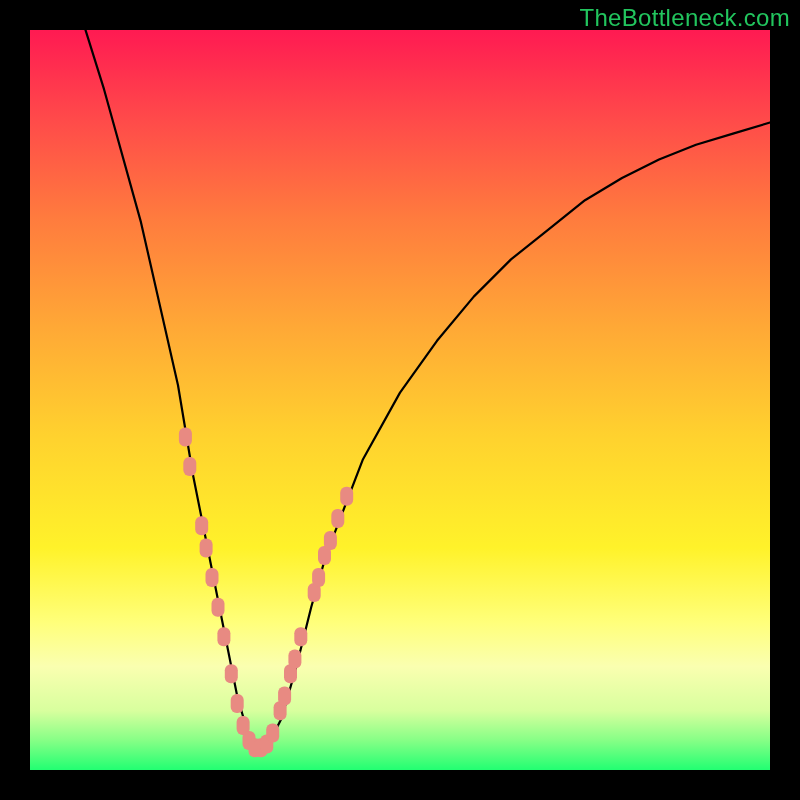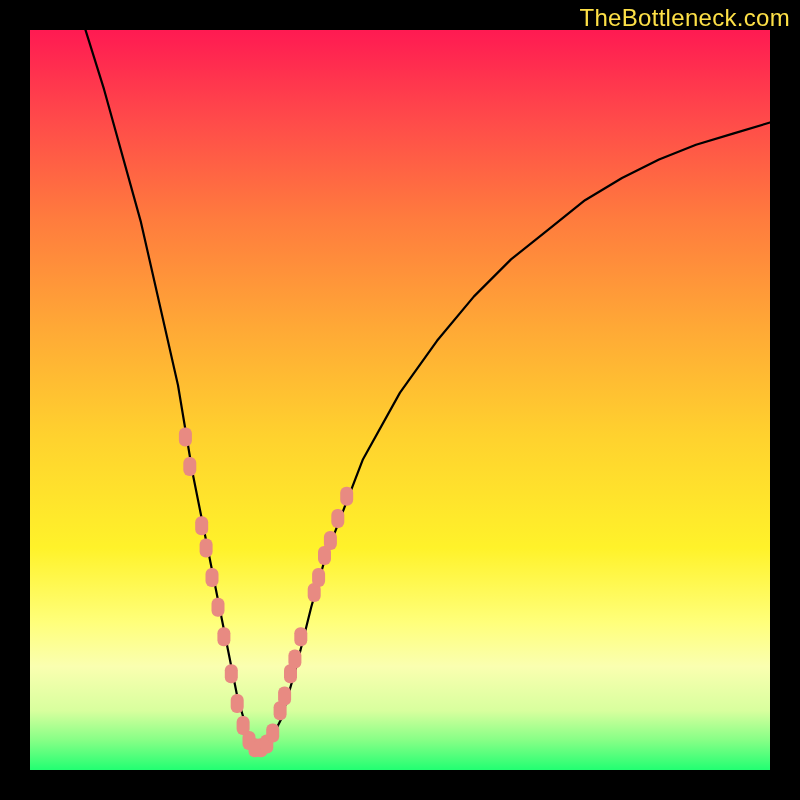--- a/index.html
+++ b/index.html
@@ -27,21 +27,21 @@
       #ffff7a 80%,
       #faffb0 86%,
       #d8ff9e 92%,
       #86ff86 96%,
       #22ff72 100%);
   }
   .watermark {
     position: absolute;
     top: 4px;
     right: 10px;
-    color: #fde047;
+    color: #22c55e;
     font-size: 24px;
     font-weight: 500;
     letter-spacing: 0.3px;
     z-index: 5;
   }
   svg.overlay {
     position: absolute;
     left: 0;
     top: 0;
     width: 800px;

